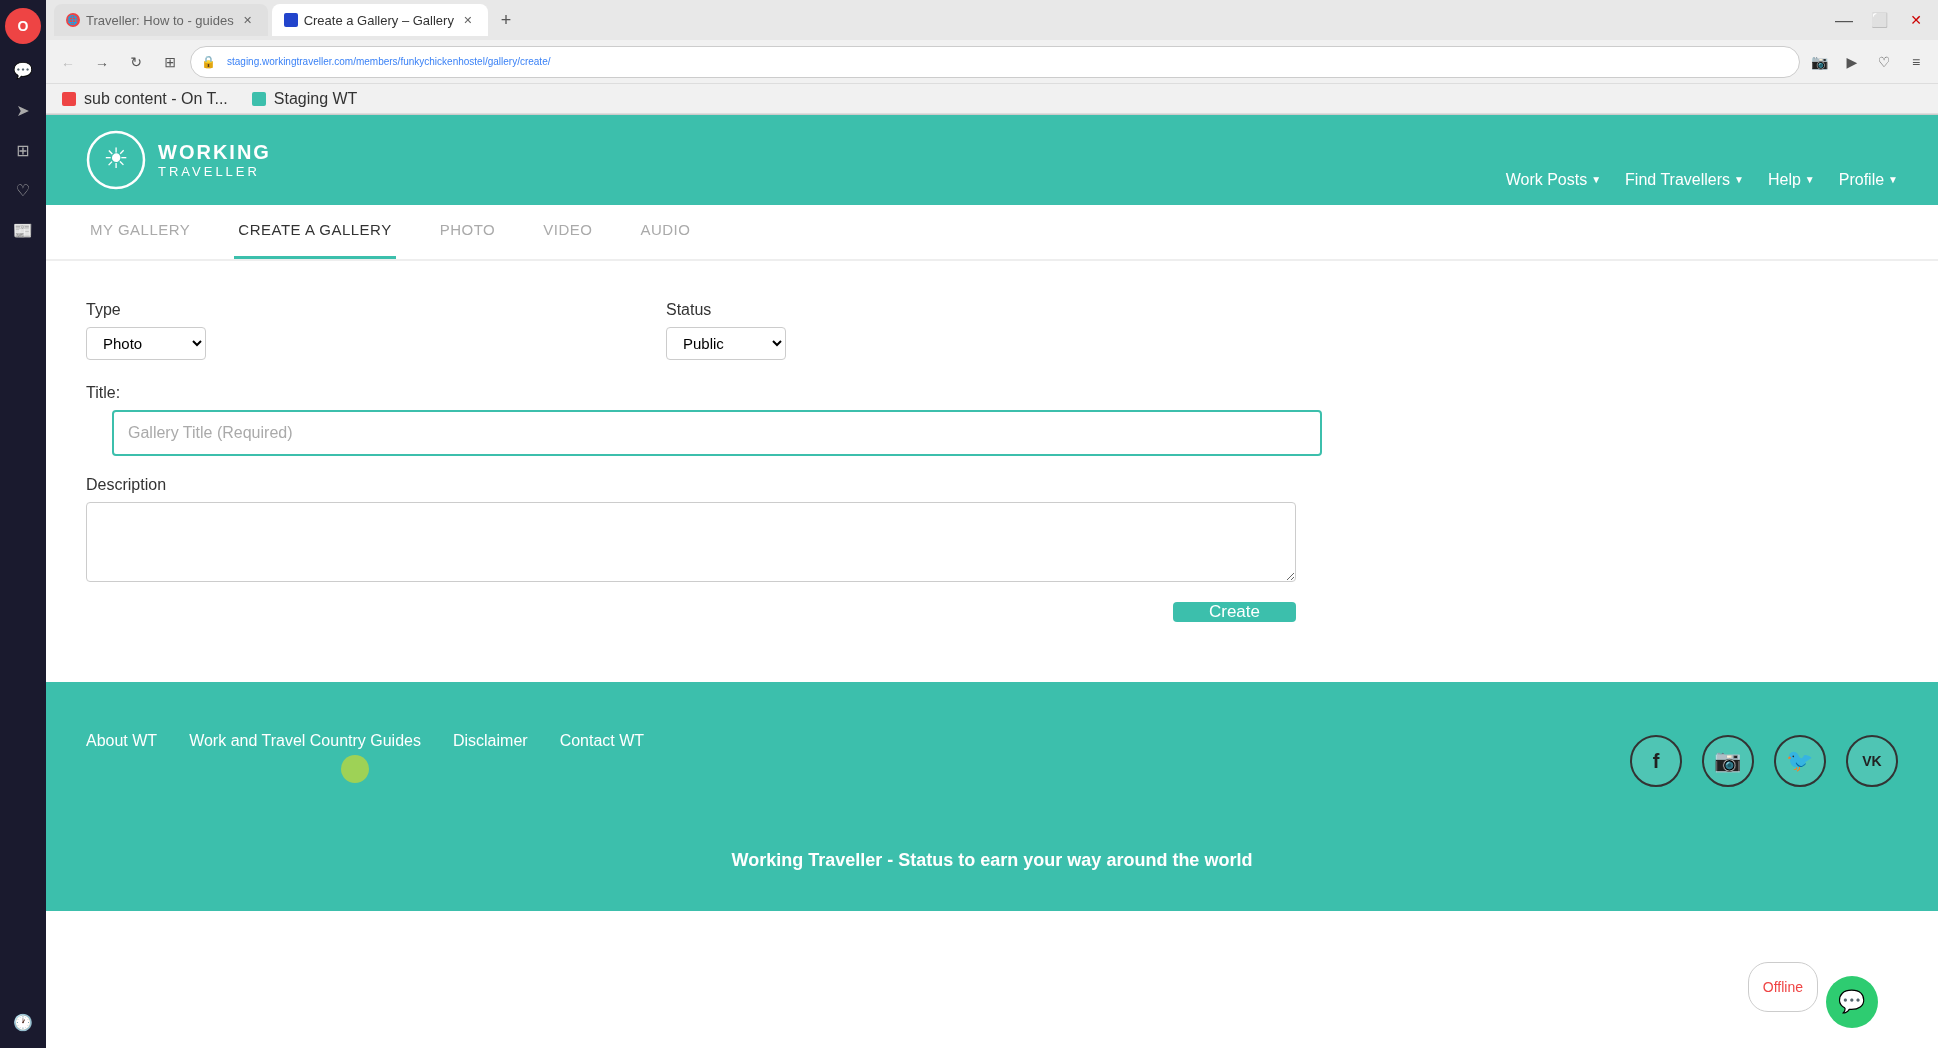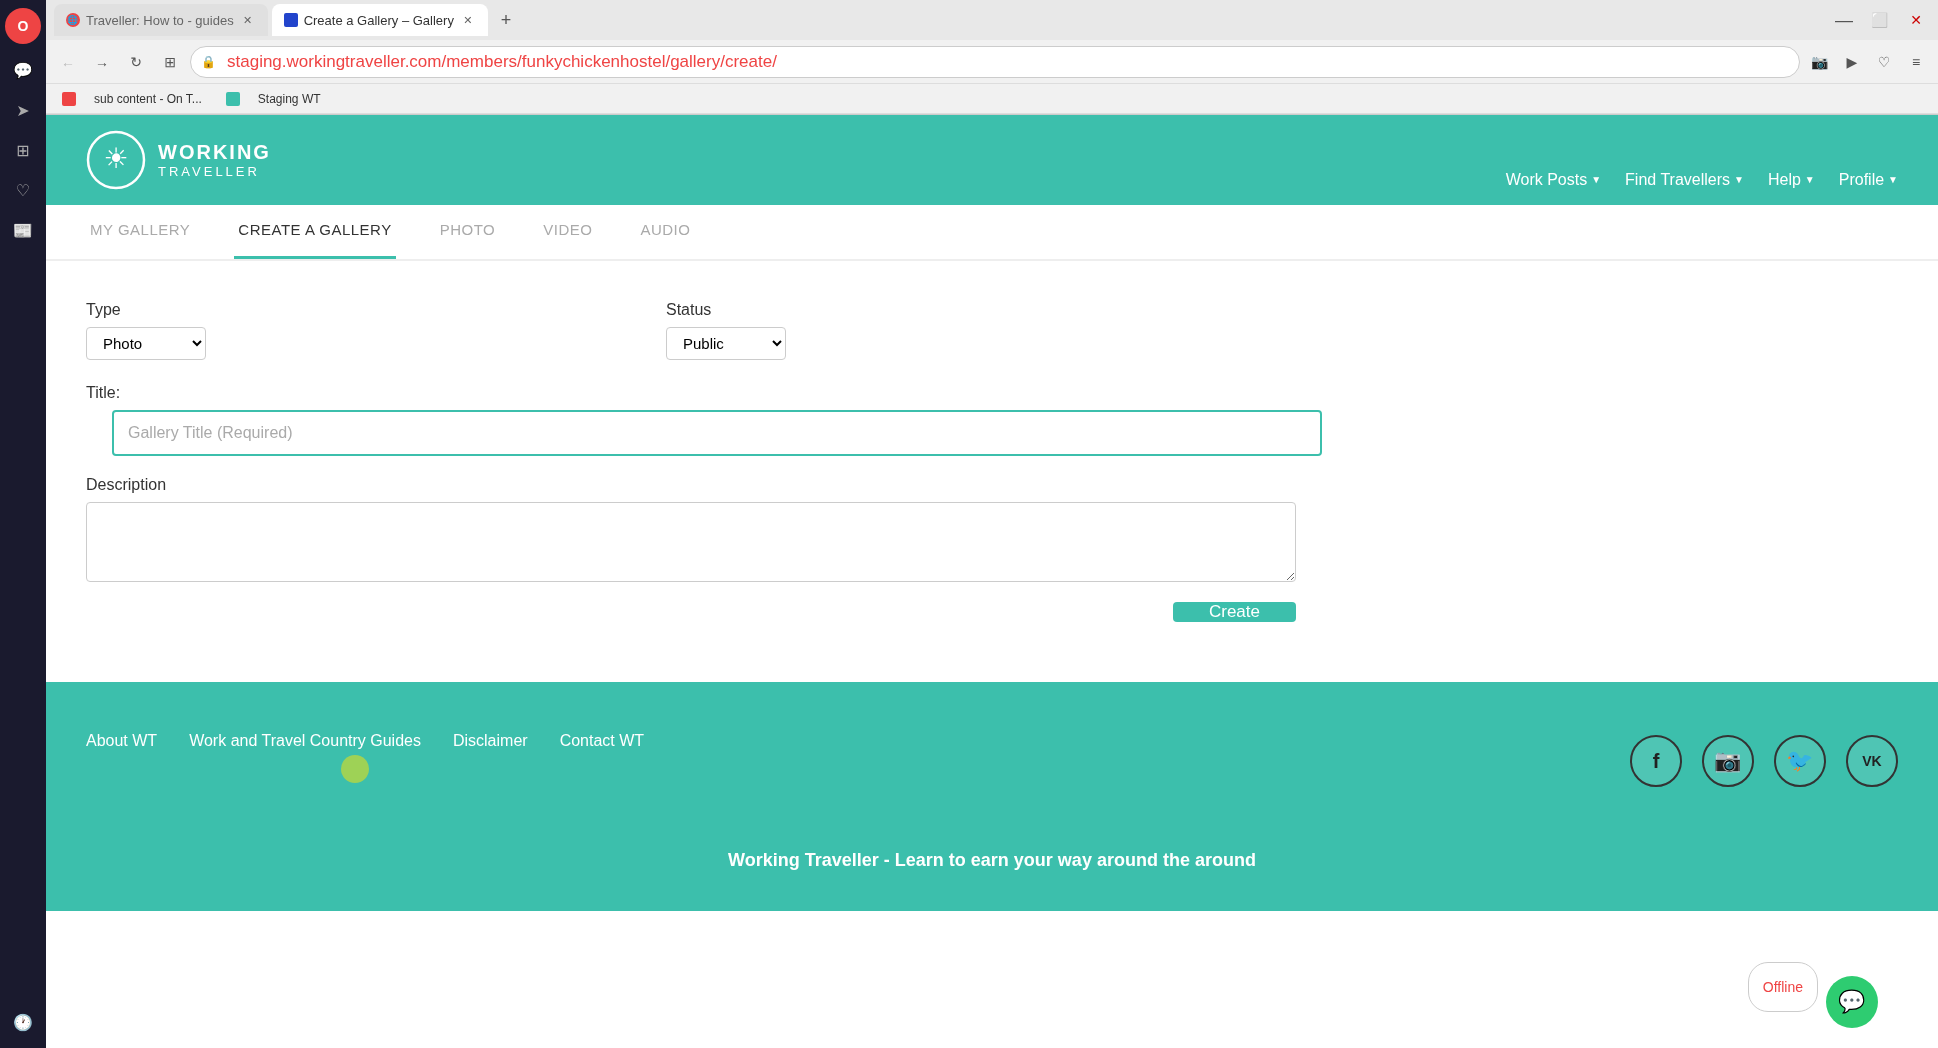--- a/index.html
+++ b/index.html
@@ -95,21 +95,21 @@
       align-items: center;
       height: 32px;
       position: relative;
     }
     .address-bar-lock {
       position: absolute;
       left: 10px;
       font-size: 12px;
       color: #555;
     }
-    .address-text { font-size: 17px; color: #ef4444; }
+    .address-text { font-size: 10px; color: #3b82f6; }
     .toolbar-right-icons {
       display: flex; gap: 4px; align-items: center;
     }
     .toolbar-icon-btn {
       width: 28px; height: 28px;
       display: flex; align-items: center; justify-content: center;
       font-size: 14px; color: #555; cursor: pointer;
       border-radius: 4px;
     }
     .bookmarks-bar {
@@ -117,24 +117,24 @@
       border-bottom: 1px solid #ddd;
       display: flex;
       align-items: center;
       padding: 2px 8px;
       gap: 8px;
       height: 30px;
     }
     .bookmark-item {
       display: flex;
       align-items: center;
-      gap: 18px;
+      gap: 8px;
       padding: 2px 8px;
       border-radius: 4px;
-      font-size: 12px;
+      font-size: 16px;
       color: #333;
       cursor: pointer;
     }
     .bookmark-favicon {
       width: 14px; height: 14px;
       border-radius: 2px;
     }
 
     
     .left-sidebar {
@@ -587,21 +587,21 @@
         <div class="social-icon">
           <span>🐦</span>
         </div>
         <div class="social-icon">
           <span style="font-weight:bold; font-size:14px;">VK</span>
         </div>
       </div>
     </div>
 
     <div class="footer-bottom">
-      <span>Working Traveller - Learn to earn your way around the around</span>
+      <span>Working Traveller - Status to earn your way around the world</span>
     </div>
   </div>
 
 </div>
 
 <div class="offline-badge">
   <span>Offline</span>
 </div>
 
 <div class="chat-bubble">

